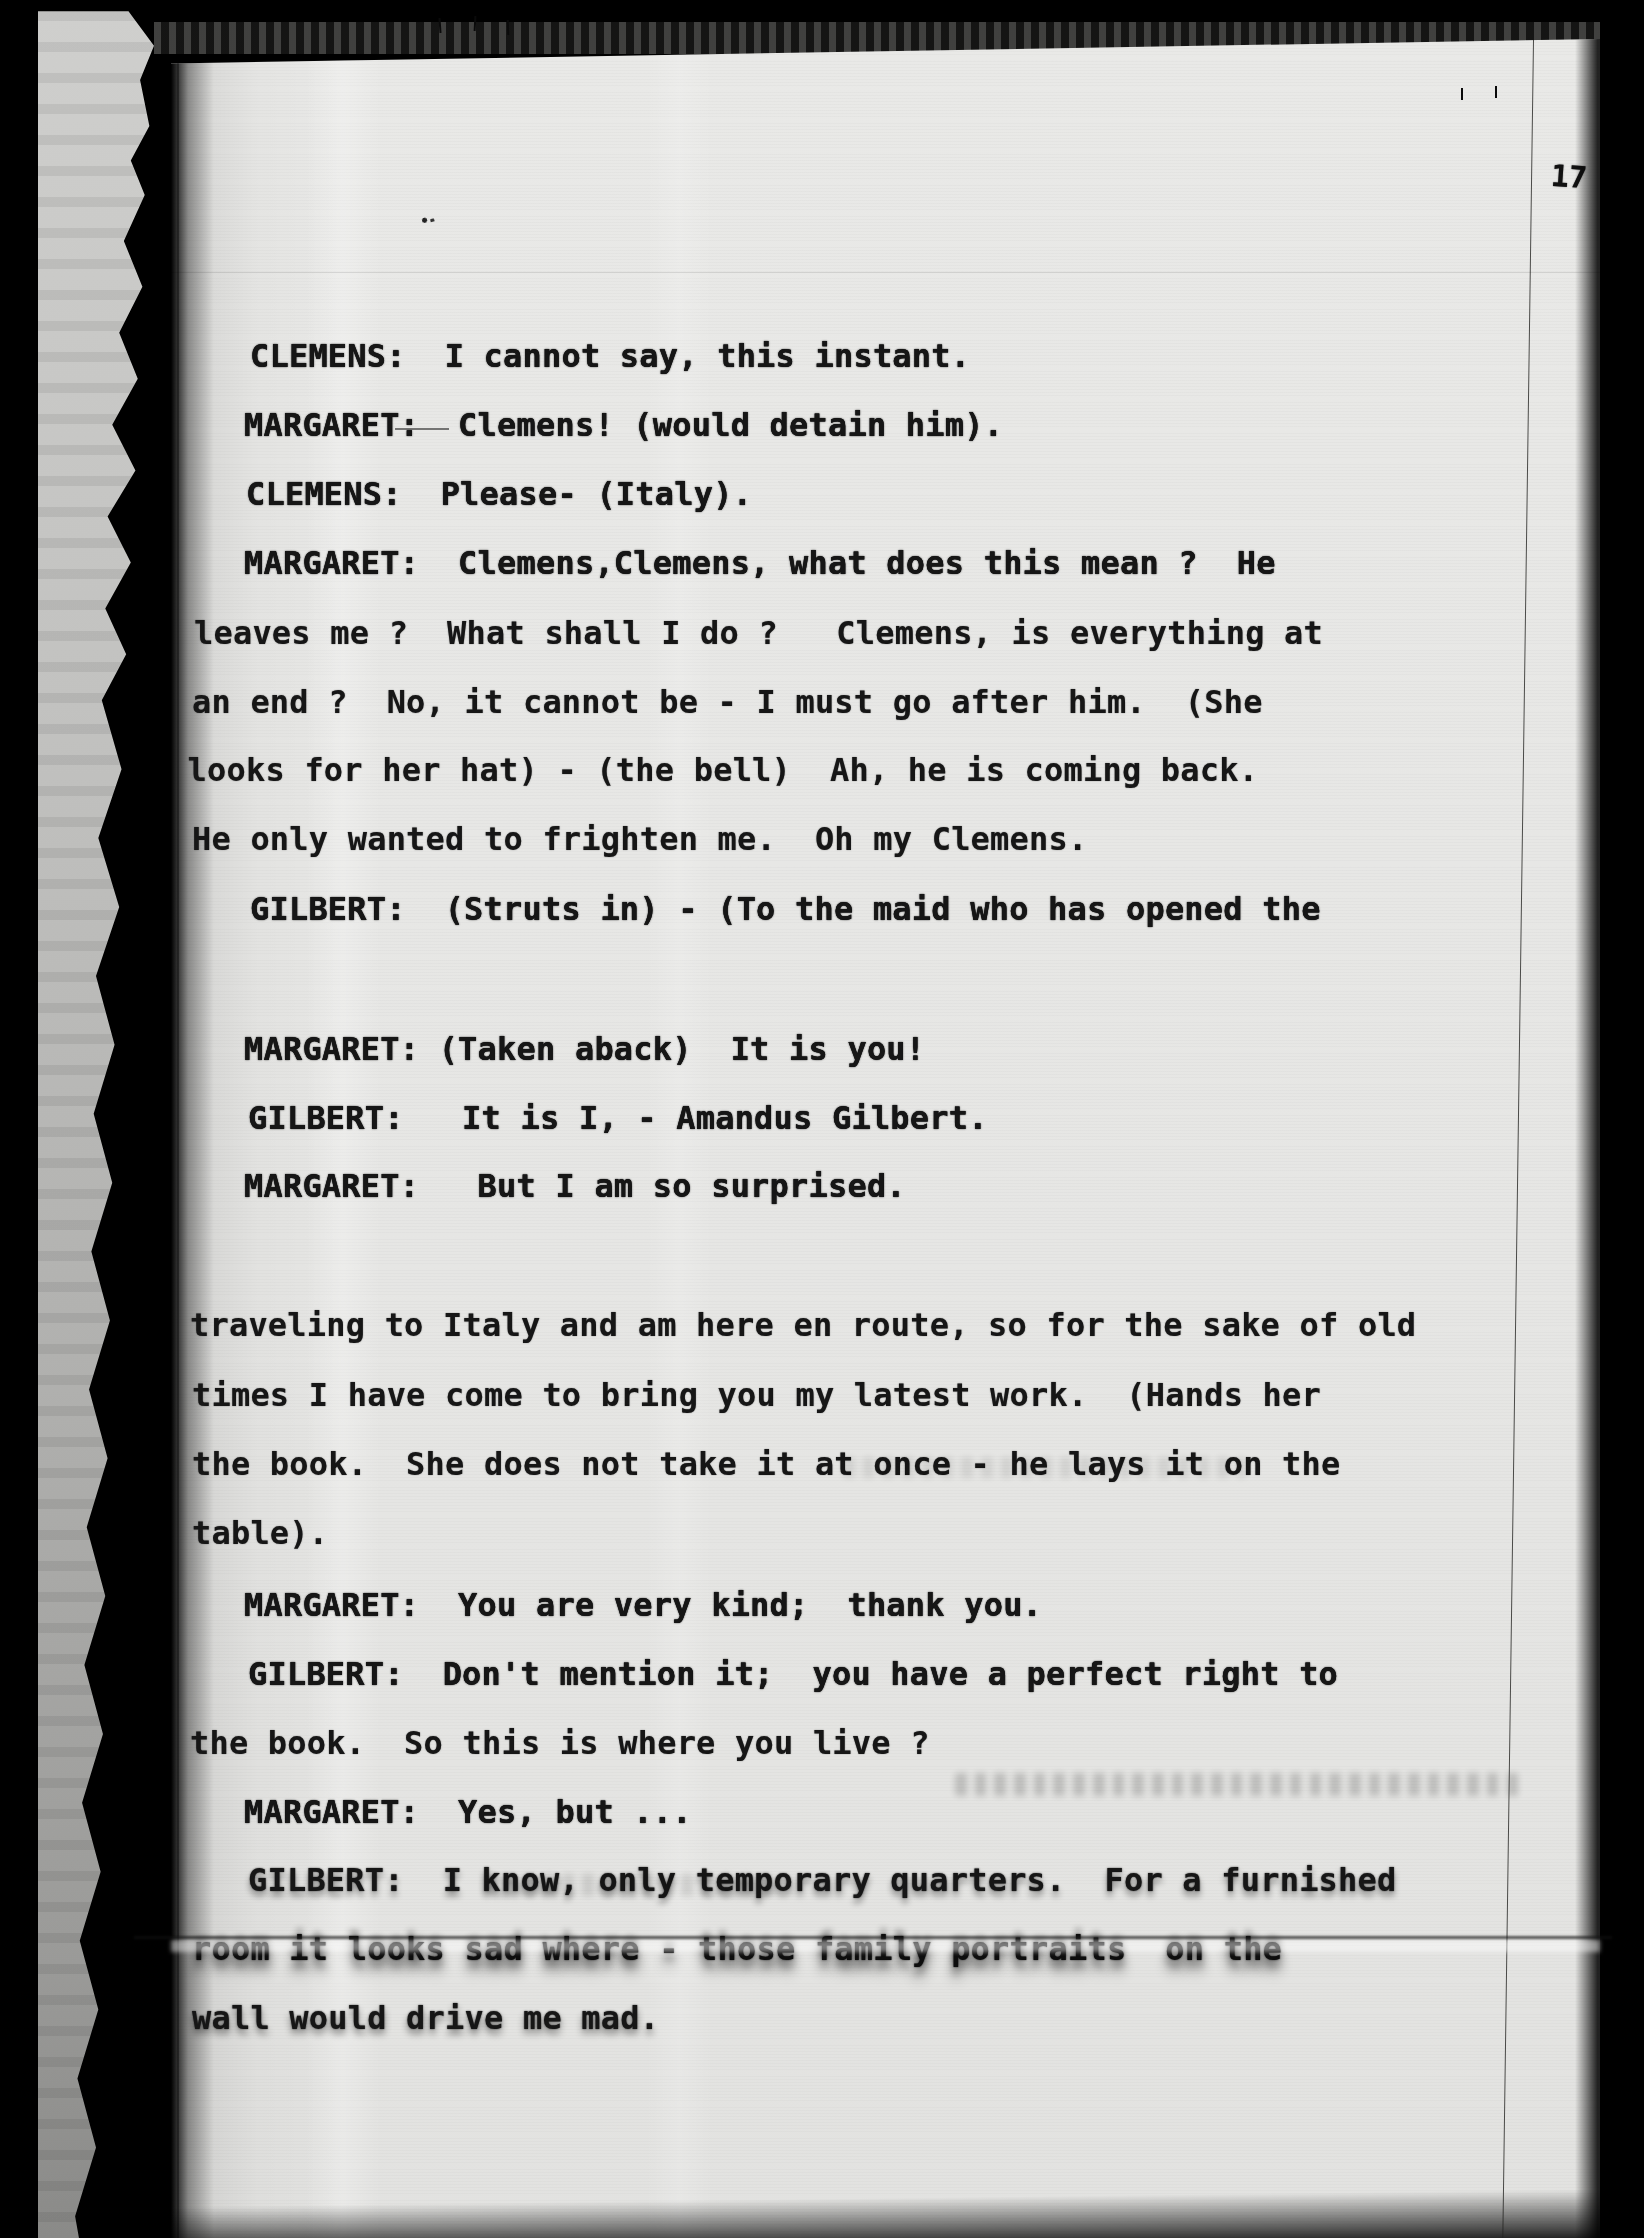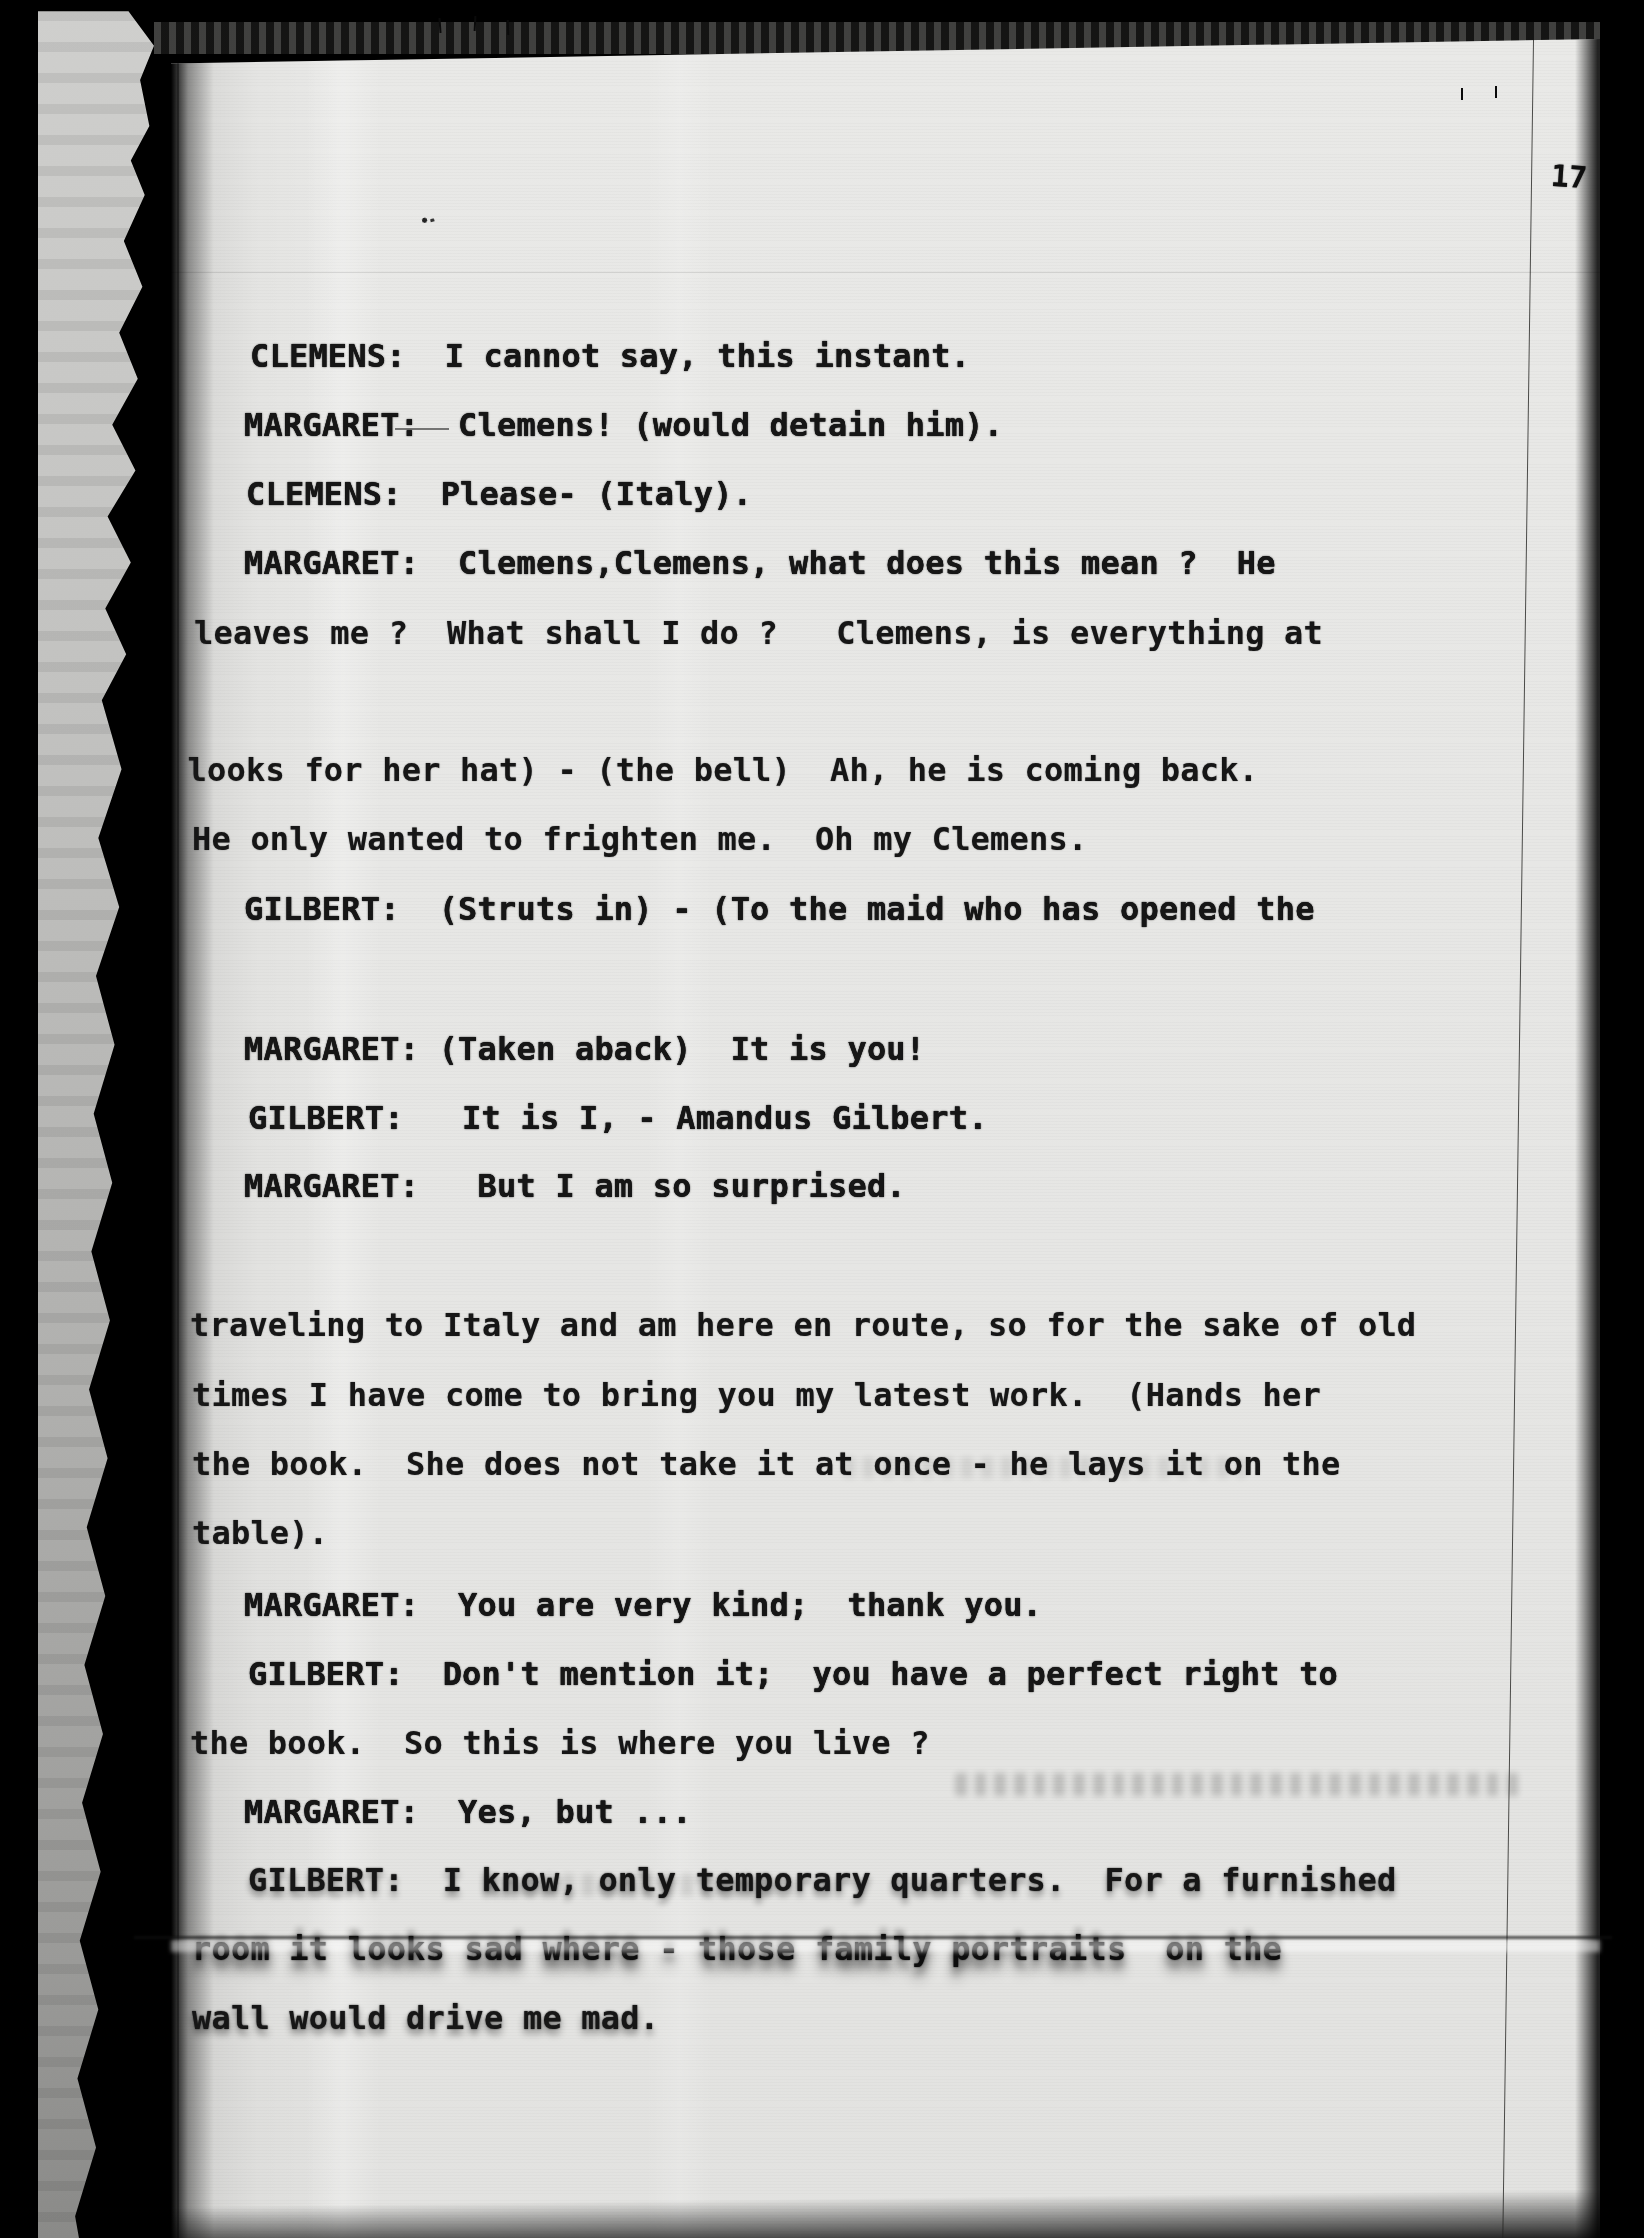--- a/index.html
+++ b/index.html
@@ -135,23 +135,24 @@
   <div class="streak s1"></div>
   <div class="streak s2"></div>
 
   <div class="page-number">17</div>
 
   <div class="tline heavy" style="left:79px;top:301px">CLEMENS:  I cannot say, this instant.</div>
   <div class="tline heavy" style="left:73px;top:370px">MARGARET:  Clemens! (would detain him).</div>
   <div class="tline heavy" style="left:75px;top:439px">CLEMENS:  Please- (Italy).</div>
   <div class="tline heavy" style="left:73px;top:508px">MARGARET:  Clemens,Clemens, what does this mean ?  He</div>
   <div class="tline" style="left:23px;top:578px">leaves me ?  What shall I do ?   Clemens, is everything at</div>
+  <div class="tline" style="left:21px;top:647px">an end ?  No, it cannot be - I must go after him.  (She</div>
   <div class="tline" style="left:16.6px;top:715px">looks for her hat) - (the bell)  Ah, he is coming back.</div>
   <div class="tline" style="left:21px;top:784px">He only wanted to frighten me.  Oh my Clemens.</div>
-  <div class="tline heavy" style="left:73px;top:854px">GILBERT:  (Struts in) - (To the maid who has opened the</div>
+  <div class="tline heavy" style="left:79px;top:854px">GILBERT:  (Struts in) - (To the maid who has opened the</div>
   <div class="tline heavy" style="left:73px;top:994px">MARGARET: (Taken aback)  It is you!</div>
   <div class="tline heavy" style="left:77px;top:1063px">GILBERT:   It is I, - Amandus Gilbert.</div>
   <div class="tline heavy" style="left:73px;top:1131px">MARGARET:   But I am so surprised.</div>
   <div class="tline" style="left:19px;top:1270px">traveling to Italy and am here en route, so for the sake of old</div>
   <div class="tline" style="left:21px;top:1340px">times I have come to bring you my latest work.  (Hands her</div>
   <div class="tline" style="left:21px;top:1409px">the book.  She does not take it at once - he lays it on the</div>
   <div class="tline" style="left:21px;top:1478px">table).</div>
   <div class="tline heavy" style="left:73px;top:1550px">MARGARET:  You are very kind;  thank you.</div>
   <div class="tline heavy" style="left:77px;top:1619px">GILBERT:  Don't mention it;  you have a perfect right to</div>
   <div class="tline" style="left:19px;top:1688px">the book.  So this is where you live ?</div>

